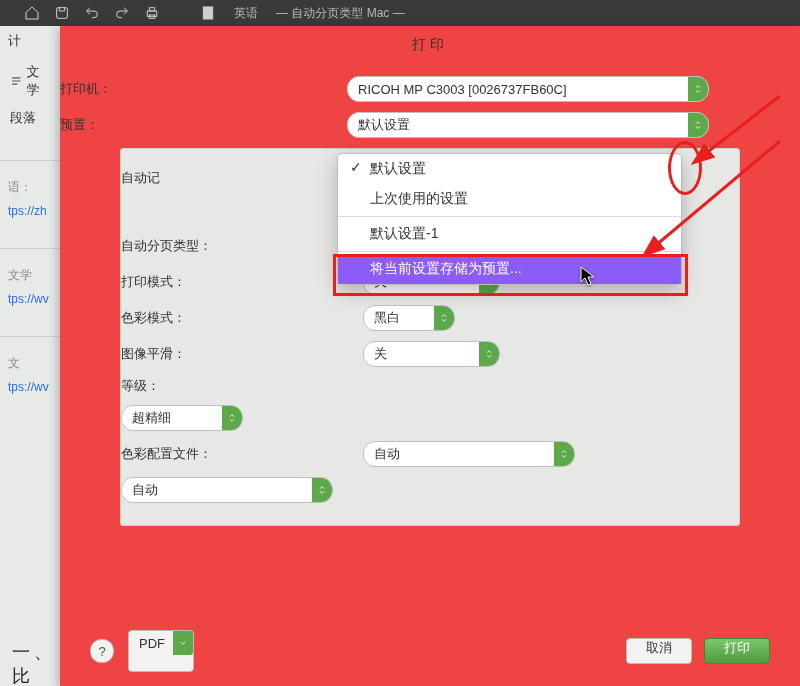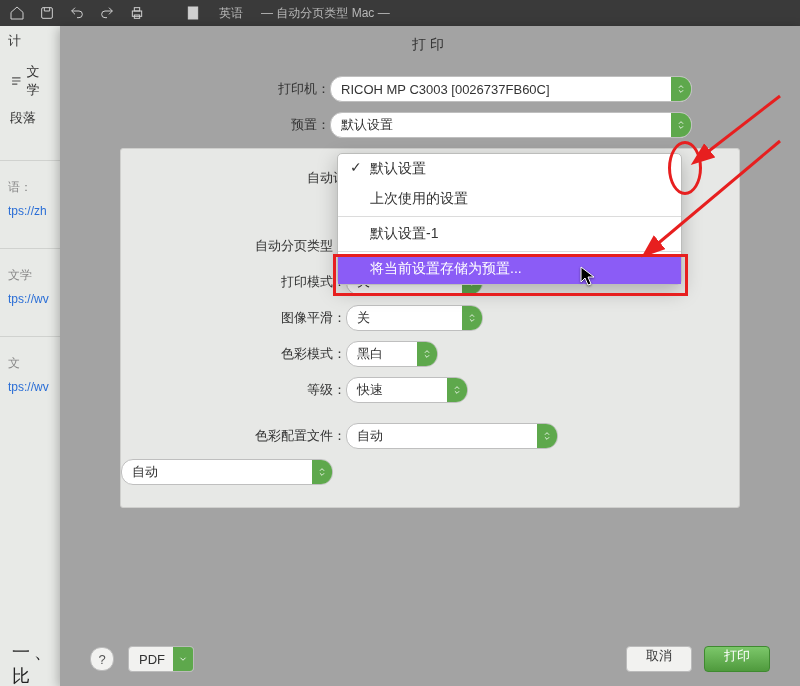--- a/index.html
+++ b/index.html
@@ -1,44 +1,44 @@
 <!DOCTYPE html>
 <html><head>
 <meta charset="utf-8">
 <style>
 html,body{margin:0;padding:0;width:800px;height:686px;font-family:-apple-system,"Helvetica Neue",sans-serif;font-size:13px;background:#d8dad8;overflow:hidden;color:#333}
-.menubar{height:26px;background:#3a3a3a;display:flex;align-items:center;padding:0 9px;color:#cfcfcf;font-size:12px;gap:14px}
+.menubar{height:26px;background:#3a3a3a;display:flex;align-items:center;padding:0 24px;color:#cfcfcf;font-size:12px;gap:14px}
 .menubar .ico{width:16px;height:16px;display:inline-flex;align-items:center;justify-content:center}
 .menubar svg{stroke:#cfcfcf;fill:none;stroke-width:1.5}
 .menubar .docname{color:#b8b8b8;margin-left:4px}
 .body-area{position:relative;width:800px;height:660px}
 .left-col{position:absolute;left:0;top:0;width:60px;height:660px;background:#e8eae7;border-right:1px solid #c8cbc7}
 .left-col .design-tab{padding:6px 8px;font-size:13px}
 .left-col .hint{color:#888;font-size:12px;padding:8px 0 0 8px}
 .left-col .hint a{color:#2a6ed6;}
 .left-col .seg{border-top:1px solid #d0d2cf;margin-top:30px;padding-top:10px}
 .left-btn{display:flex;align-items:center;gap:4px;margin:4px 6px;padding:3px 4px;border-radius:3px}
 .left-btn svg{width:14px;height:14px;stroke:#555;fill:none;stroke-width:2}
-.print-dialog{position:absolute;left:60px;top:0;width:740px;height:660px;background:#a3a3a3;box-shadow:-2px 2px 10px rgba(0,0,0,.25)}
+.print-dialog{position:absolute;left:60px;top:0;width:740px;height:660px;background:#ef4444;box-shadow:-2px 2px 10px rgba(0,0,0,.25)}
 .print-title{text-align:center;font-size:14px;padding:10px 0 22px;letter-spacing:4px}
 .row{display:flex;align-items:center;margin:0 0 10px}
-.row .lbl{width:270px;text-align:right;padding-right:0;color:#333}
+.row .lbl{width:270px;text-align:left;padding-right:17px;color:#333}
 .select{position:relative;display:inline-flex;align-items:center;height:24px;background:#fff;border:1px solid #bfbfbf;border-radius:12px;overflow:hidden}
 .select .sval{padding:0 8px 0 10px;white-space:nowrap}
 .select .arrow{width:20px;height:24px;background:#5ea84c;display:flex;align-items:center;justify-content:center}
 .select .arrow svg{stroke:#fff;fill:none;stroke-width:2}
 .sel-printer{width:360px;justify-content:space-between}
 .sel-preset{width:360px;justify-content:space-between}
 .sel-sm{width:135px;justify-content:space-between}
 .sel-md{width:210px;justify-content:space-between}
 .inner-panel{margin:10px 60px 0;border:1px solid #cfcfcd;background:#e7e8e6;border-radius:3px;padding:20px 0 12px}
 .inner-panel .row .lbl{width:225px}
 .footer{position:absolute;left:0;bottom:14px;width:100%;display:flex;align-items:center;padding:0 30px;box-sizing:border-box}
 .qmark{width:22px;height:22px;border-radius:11px;border:1px solid #bbb;display:flex;align-items:center;justify-content:center;background:#f2f2f0;color:#555}
-.pdf-btn{margin-left:14px;display:inline-flex;align-items:center;border:1px solid #bbb;border-radius:4px;background:#f2f2f0;height:24px;padding:0 0 0 10px}
+.pdf-btn{margin-left:14px;display:inline-flex;align-items:center;border:1px solid #bbb;border-radius:4px;background:#f2f2f0;height:24px;padding:0 0 16px 10px}
 .pdf-btn .arrow{width:20px;height:24px;background:#5ea84c;display:flex;align-items:center;justify-content:center;margin-left:8px;border-radius:0 3px 3px 0}
 .pdf-btn .arrow svg{stroke:#fff;fill:none;stroke-width:2}
 .btn{min-width:64px;height:24px;border:1px solid #bbb;border-radius:4px;display:flex;justify-content:center;margin-left:12px}
 .btn-cancel{background:#f2f2f0}
 .btn-print{background:linear-gradient(#7cc76a,#4f9a3d);border-color:#3f8a30;color:#fff}
 .popup{position:absolute;left:337px;top:127px;width:343px;background:#fff;border:1px solid #bcbdbb;border-radius:5px;box-shadow:0 6px 20px rgba(0,0,0,.25);z-index:5;font-size:14px}
 .popup .item{padding:6px 18px 6px 32px;position:relative}
 .popup .sep{border-top:1px solid #dcdcdc;margin:2px 0}
 .popup .item.chk:before{content:"✓";position:absolute;left:12px;top:5px}
 .popup .item.hl{background:#8b5cf6;color:#fff}
@@ -166,53 +166,53 @@
         <div class="select sel-sm">
             <span class="sval">关</span>
             <span class="arrow">
               <svg viewBox="0 0 24 24" width="10" height="14">
                 <path d="M7 9l5-5 5 5M7 15l5 5 5-5"></path>
               </svg>
             </span>
           </div>
       </div>
       <div class="row">
+        <div class="lbl">色彩模式：</div>
+        <div class="select" style="width:90px;justify-content:space-between">
+            <span class="sval">黑白</span>
+            <span class="arrow">
+              <svg viewBox="0 0 24 24" width="10" height="14">
+                <path d="M7 9l5-5 5 5M7 15l5 5 5-5"></path>
+              </svg>
+            </span>
+          </div>
+      </div>
+      <div class="row">
         <div class="lbl">图像平滑：</div>
         <div class="select sel-sm">
             <span class="sval">关</span>
             <span class="arrow">
               <svg viewBox="0 0 24 24" width="10" height="14">
                 <path d="M7 9l5-5 5 5M7 15l5 5 5-5"></path>
               </svg>
             </span>
           </div>
       </div>
       <div class="row">
-        <div class="lbl">色彩模式：</div>
-        <div class="select" style="width:90px;justify-content:space-between">
-            <span class="sval">黑白</span>
-            <span class="arrow">
-              <svg viewBox="0 0 24 24" width="10" height="14">
-                <path d="M7 9l5-5 5 5M7 15l5 5 5-5"></path>
-              </svg>
-            </span>
-          </div>
-      </div>
-      <div class="row">
         <div class="lbl">等级：</div>
+      </div>
+      <div class="row">
         <div class="select" style="width:120px;justify-content:space-between">
-            <span class="sval">快速</span>
-            <span class="arrow">
-              <svg viewBox="0 0 24 24" width="10" height="14">
-                <path d="M7 9l5-5 5 5M7 15l5 5 5-5"></path>
-              </svg>
-            </span>
-          </div>
-      </div>
-      <div class="row">
+            <span class="sval">超精细</span>
+            <span class="arrow">
+              <svg viewBox="0 0 24 24" width="10" height="14">
+                <path d="M7 9l5-5 5 5M7 15l5 5 5-5"></path>
+              </svg>
+            </span>
+          </div>
       </div>
       <div class="row">
         <div class="lbl">色彩配置文件：</div>
         <div class="select sel-md">
             <span class="sval">自动</span>
             <span class="arrow">
               <svg viewBox="0 0 24 24" width="10" height="14">
                 <path d="M7 9l5-5 5 5M7 15l5 5 5-5"></path>
               </svg>
             </span>

